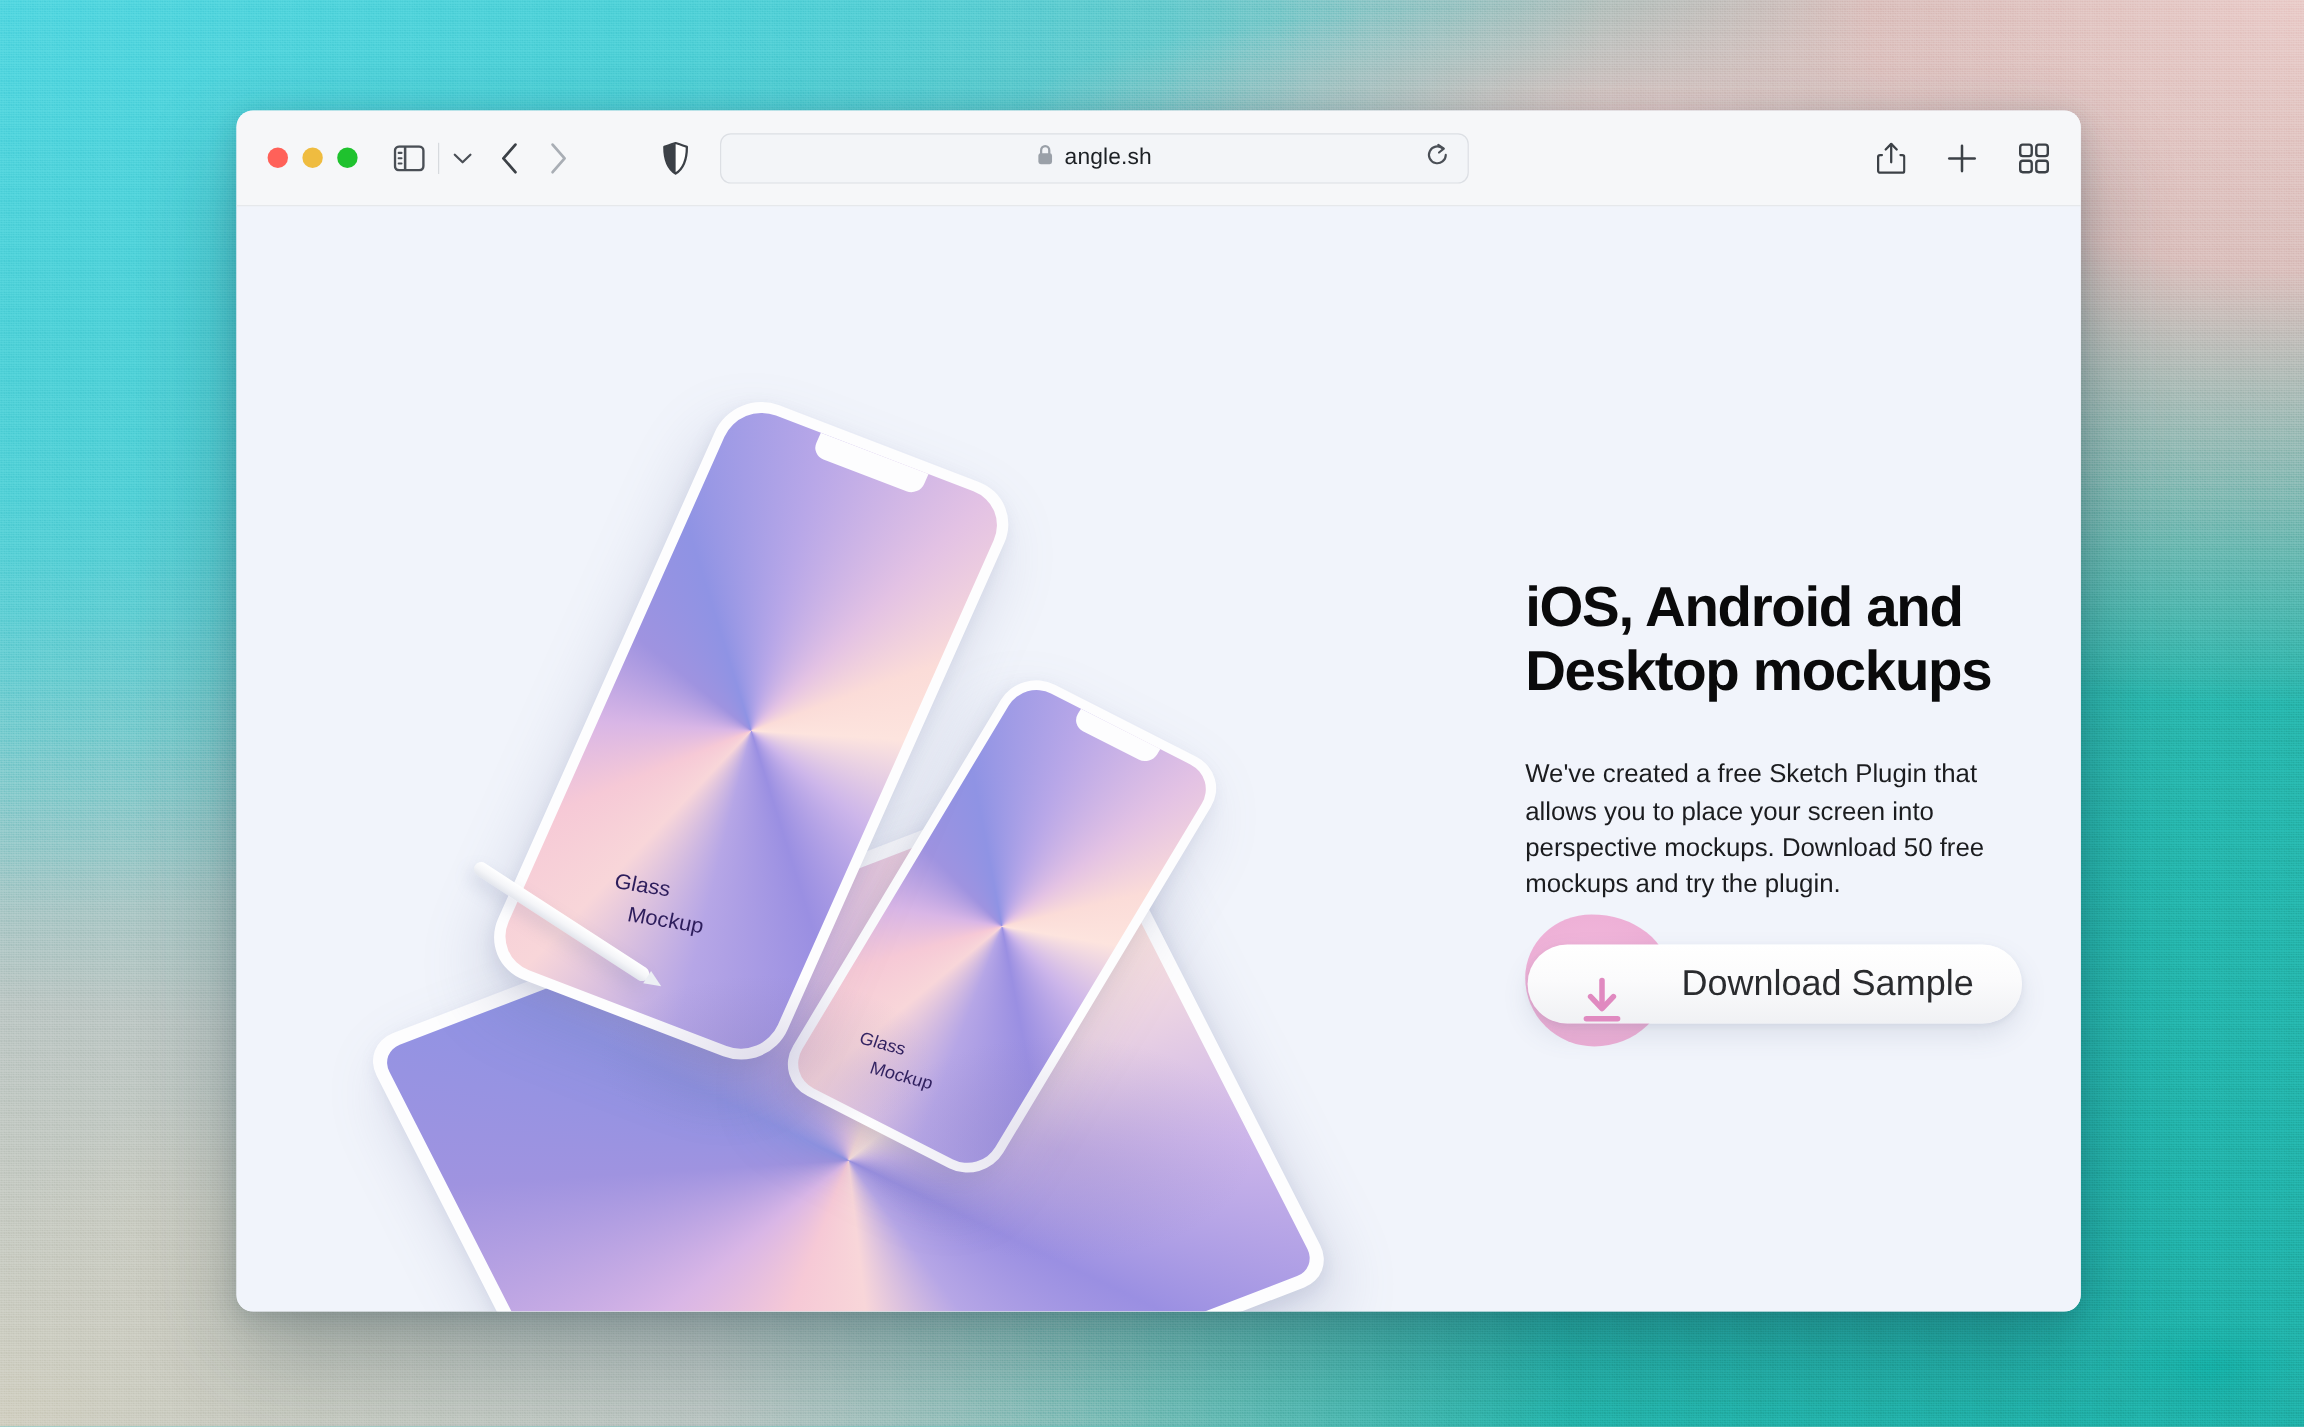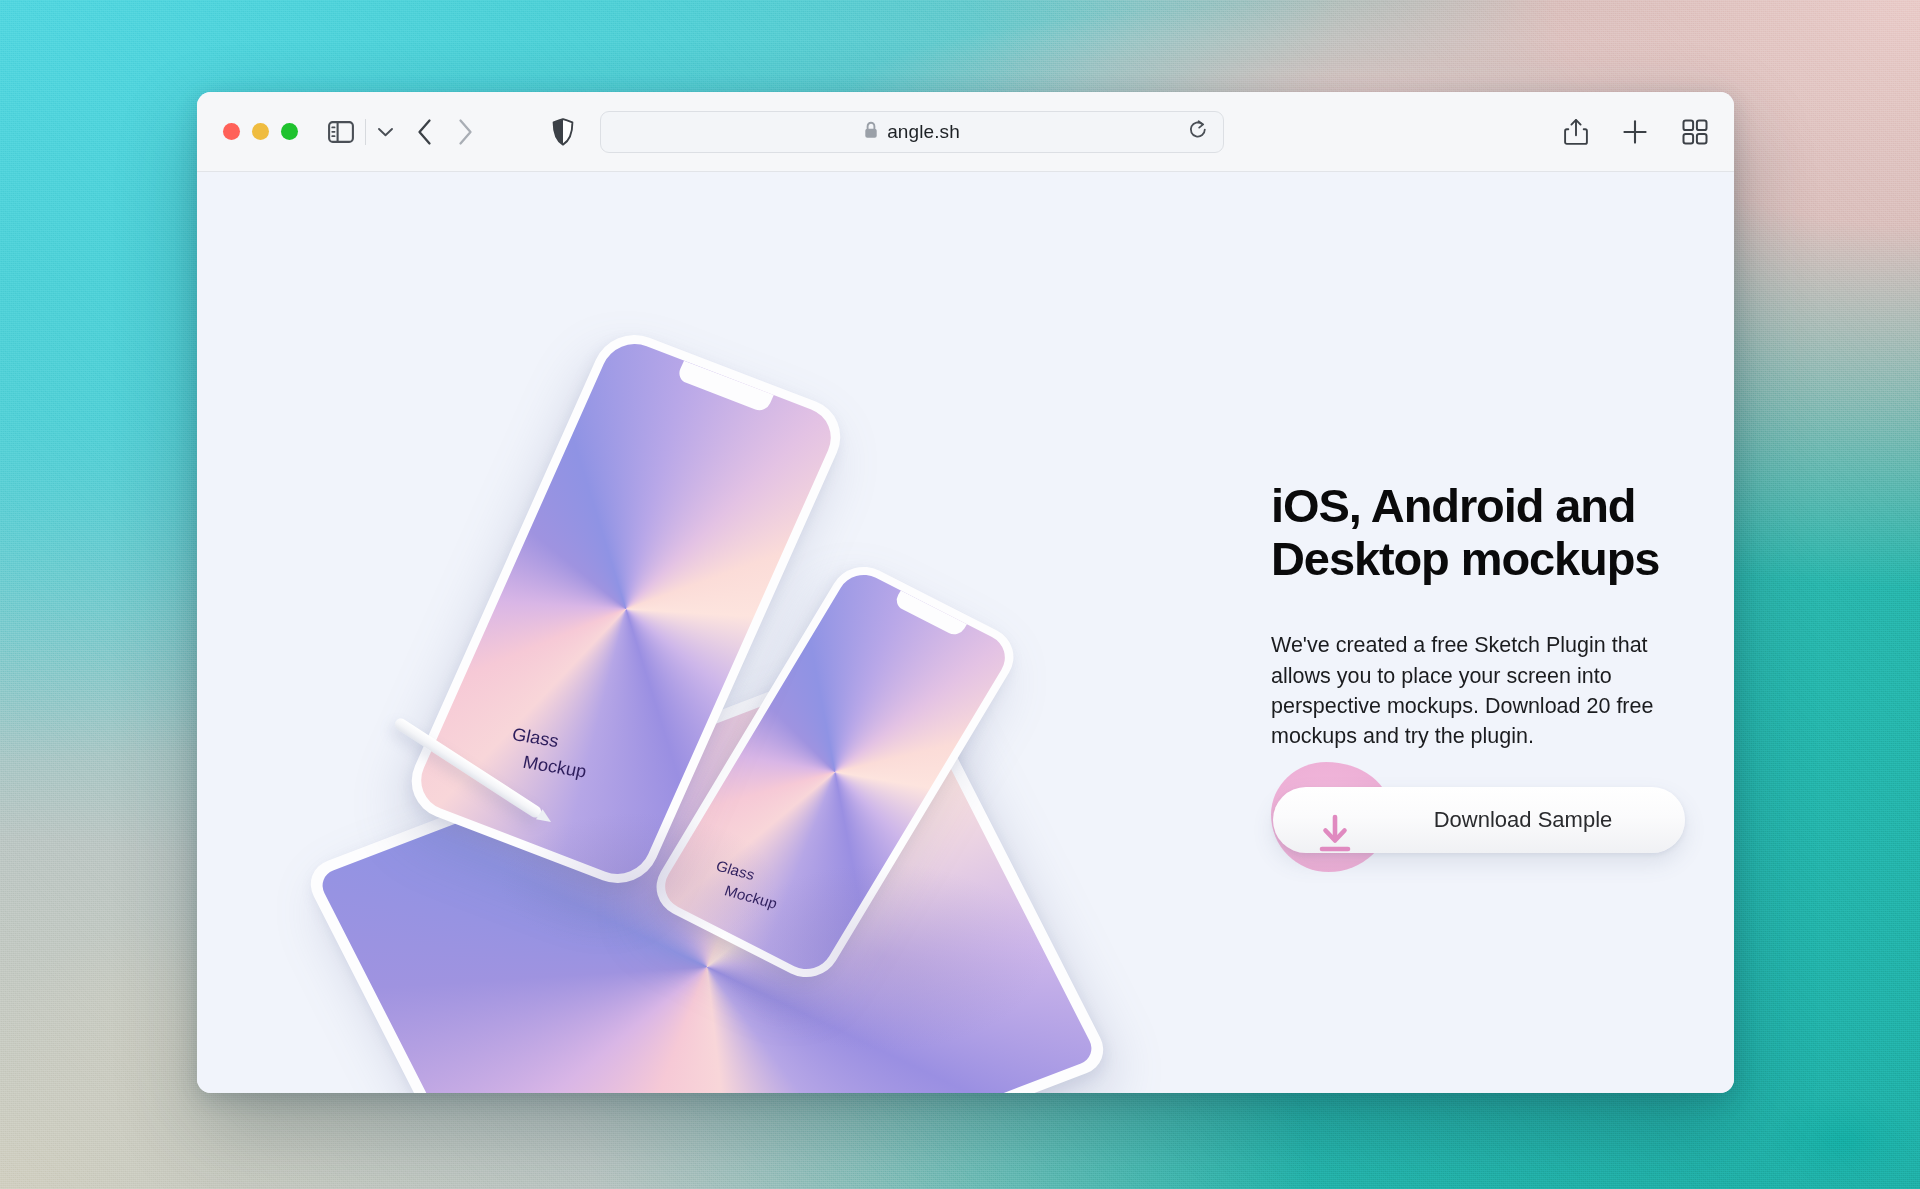--- a/index.html
+++ b/index.html
@@ -200,21 +200,21 @@
     box-shadow: 0 10px 22px rgba(80,90,120,0.13), 0 2px 5px rgba(80,90,120,0.09);
     display: flex;
     align-items: center;
     border: none;
     cursor: default;
   }
   .dl-label {
     width: 100%;
     text-align: center;
     padding-left: 88px;
-    font-size: 22px;
+    font-size: 30px;
     color: #2a2b2e;
   }
   .dl-arrow {
     position: absolute;
     left: 43px; top: 44px;
     width: 42px; height: 40px;
     z-index: 3;
   }
 
   
@@ -456,21 +456,21 @@
           <div class="notch"></div>
           <div class="glass-label">
             <span class="l1">Glass</span>
             <span class="l2">Mockup</span>
           </div>
         </div>
       </div>
 
       <div class="hero">
         <h1 class="hero-title">iOS, Android and Desktop mockups</h1>
-        <p class="hero-body">We've created a free Sketch Plugin that allows you to place your screen into perspective mockups. Download 20 free mockups and try the plugin.</p>
+        <p class="hero-body">We've created a free Sketch Plugin that allows you to place your screen into perspective mockups. Download 50 free mockups and try the plugin.</p>
 
         <div class="app-icons">
 
           <span>
             <svg class="ico-sketch" viewBox="0 0 60 54" fill="none">
               <path d="M30 2 L14 8 L2 20 L30 52 L58 20 L46 8 Z" fill="#fdad00"></path>
               <path d="M2 20 L30 52 L14 20 Z" fill="#fd6d02"></path>
               <path d="M58 20 L30 52 L46 20 Z" fill="#fd6d02"></path>
               <path d="M14 20 L30 52 L46 20 Z" fill="#fdad00"></path>
               <path d="M14 8 L2 20 L14 20 Z" fill="#fd6d02"></path>

